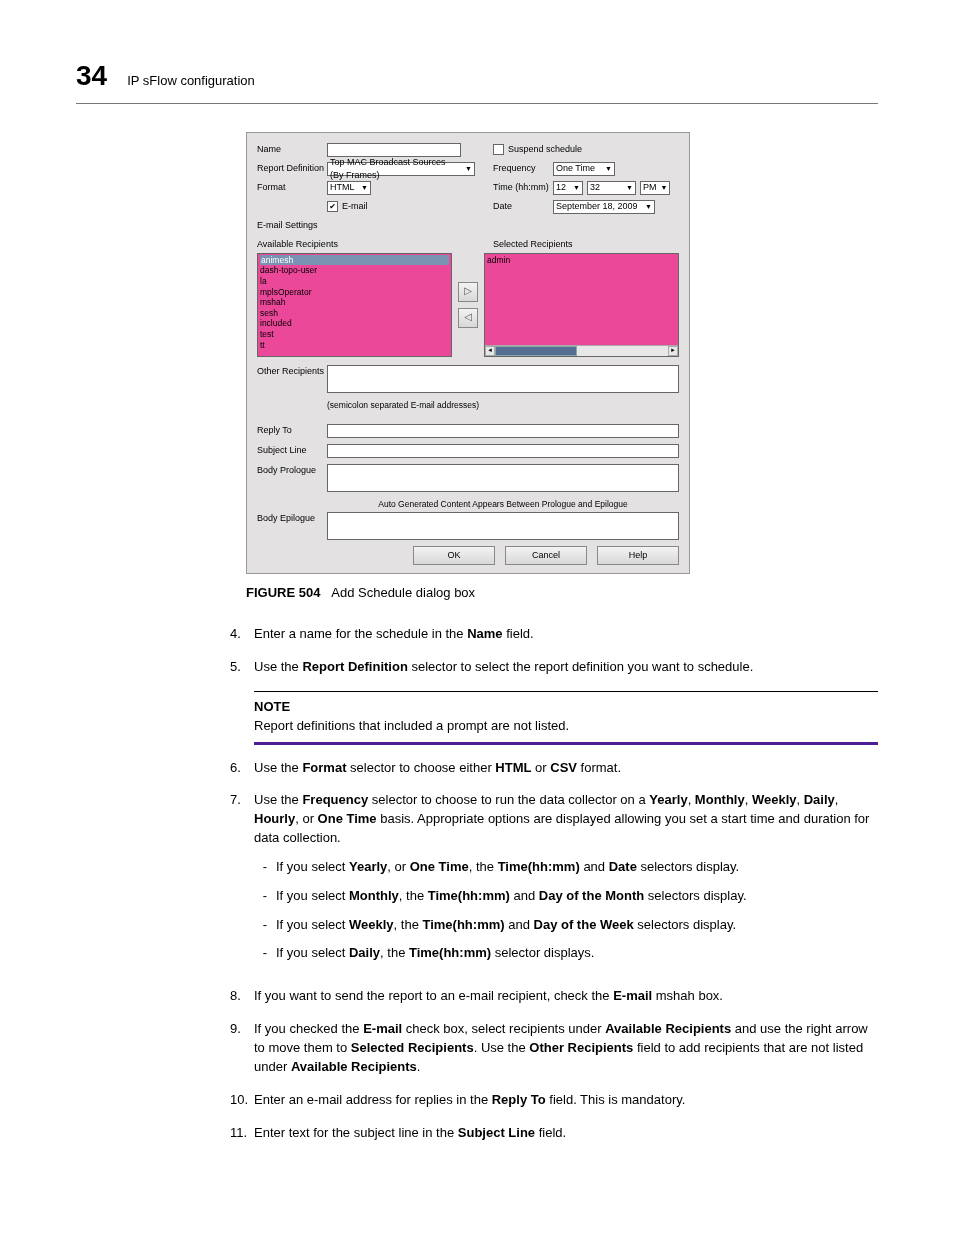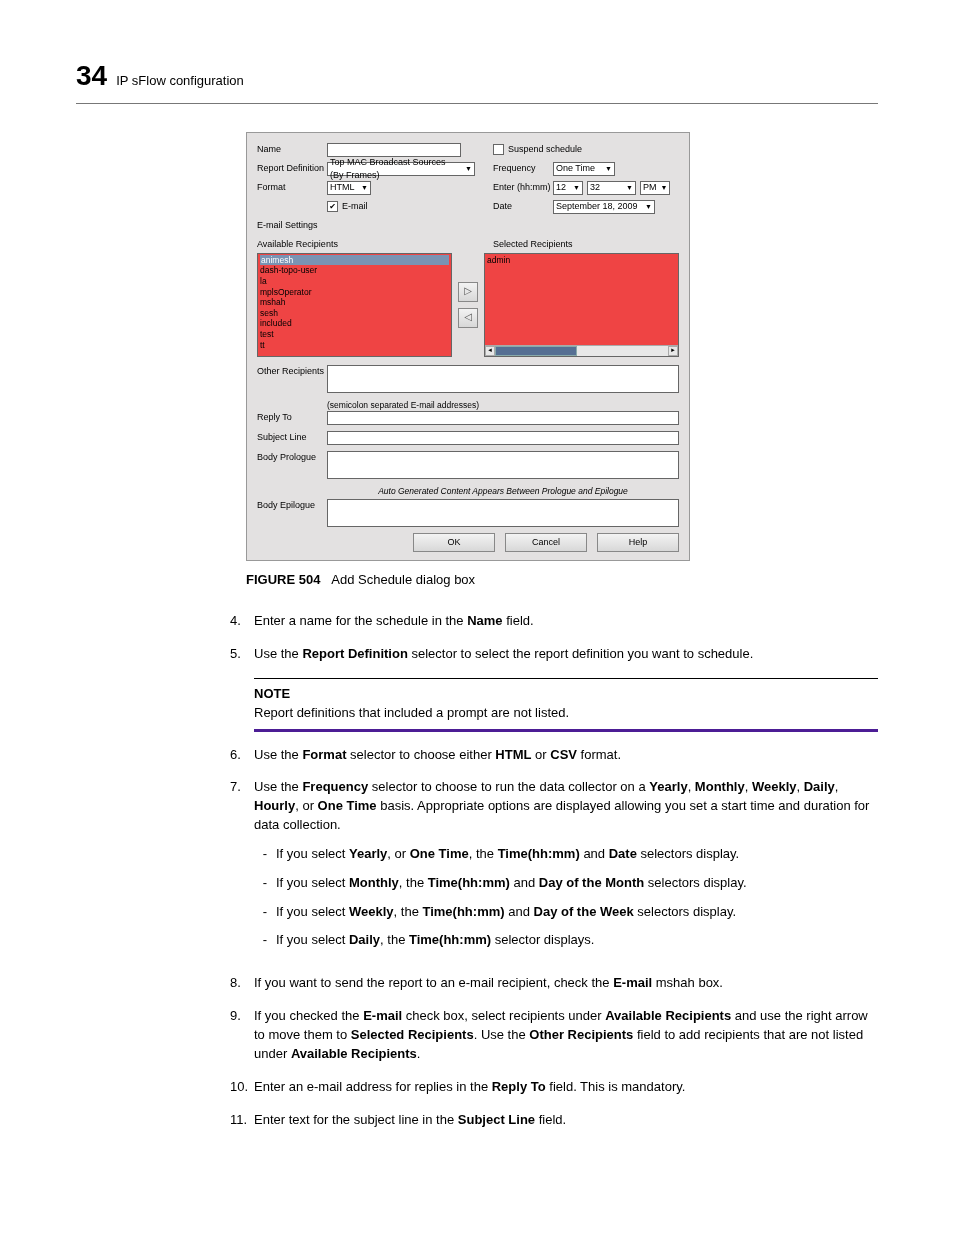--- a/index.html
+++ b/index.html
@@ -13,21 +13,21 @@
   }
   .page {
     width: 954px;
     min-height: 1235px;
     box-sizing: border-box;
     padding: 56px 76px 56px 76px;
   }
   .page-header {
     display: flex;
     align-items: baseline;
-    gap: 9px;
+    gap: 20px;
     border-bottom: 1px solid #777;
     padding-bottom: 6px;
     margin-bottom: 28px;
   }
   .page-number {
     font-size: 28px;
     font-weight: bold;
     font-family: Arial, Helvetica, sans-serif;
   }
   .section-title {
@@ -102,21 +102,21 @@
     justify-content: center;
     margin-right: 4px;
     font-size: 8px;
   }
   .dual-list {
     display: flex;
     gap: 6px;
     margin-bottom: 8px;
   }
   .listbox {
-    background: #ef4444;
+    background: #ec4899;
     border: 1px solid #666;
     width: 196px;
     height: 104px;
     box-sizing: border-box;
     padding: 1px 2px;
     font-size: 8.5px;
     line-height: 1.25;
     position: relative;
   }
   .listbox .sel {
@@ -185,25 +185,24 @@
     background:#fff;
     border:1px solid #666;
     min-height:14px;
     box-sizing:border-box;
   }
   .form-row .tall { min-height: 28px; }
   .hint-center {
     text-align:center;
     font-size:8.5px;
     margin: 2px 0 2px 70px;
-    font-style: italic;
   }
   .hint-under {
     font-size:8.5px;
-    margin: 1px 0 0 70px;
+    margin: 1px 0 13px 70px;
   }
   .dlg-buttons {
     display:flex;
     justify-content:flex-end;
     gap: 10px;
     margin-top: 6px;
   }
   .dlg-btn {
     border:1px solid #888;
     background:linear-gradient(#f3f3f3,#d8d8d8);
@@ -304,21 +303,21 @@
 
       <div class="dlg-row">
         <div class="dlg-left">
           <span class="lbl">Format</span>
           <div class="ctl-select" style="width:44px">
             <span>HTML</span>
               <span class="caret">▼</span>
           </div>
         </div>
         <div class="dlg-right">
-          <span class="lbl" style="width:60px;flex:0 0 60px">Enter (hh:mm)</span>
+          <span class="lbl" style="width:60px;flex:0 0 60px">Time (hh:mm)</span>
           <div class="ctl-select" style="width:30px">
               <span>12</span>
               <span class="caret">▼</span>
             </div>
           <div style="width:4px"></div>
           <div class="ctl-select" style="width:49px">
               <span>32</span>
               <span class="caret">▼</span>
             </div>
           <div style="width:4px"></div>

